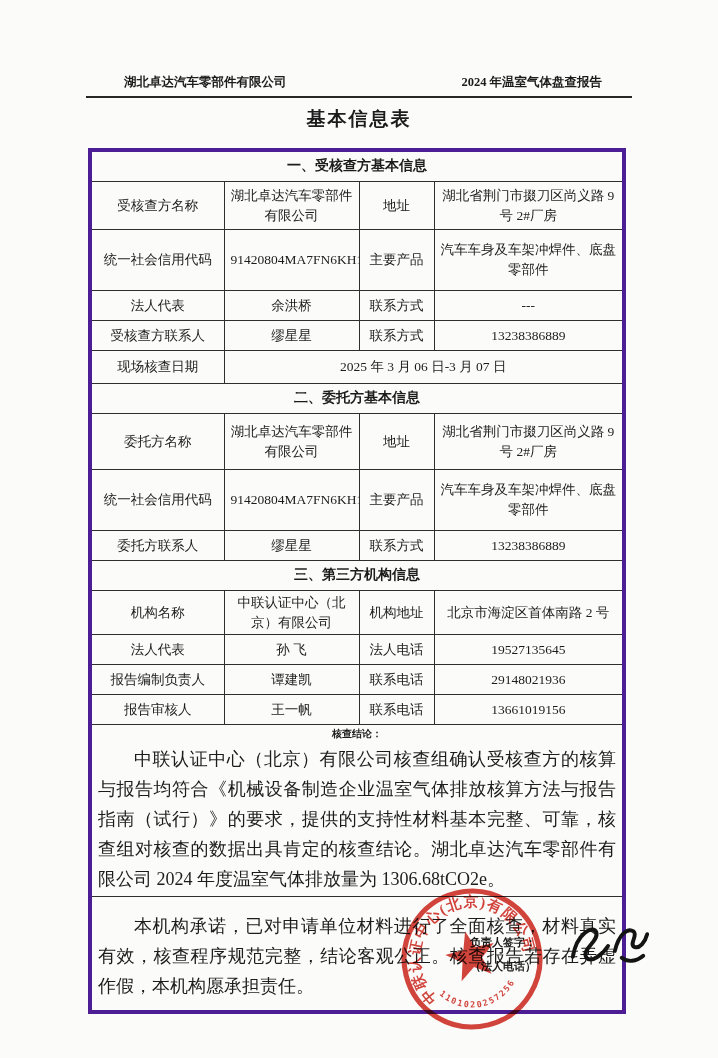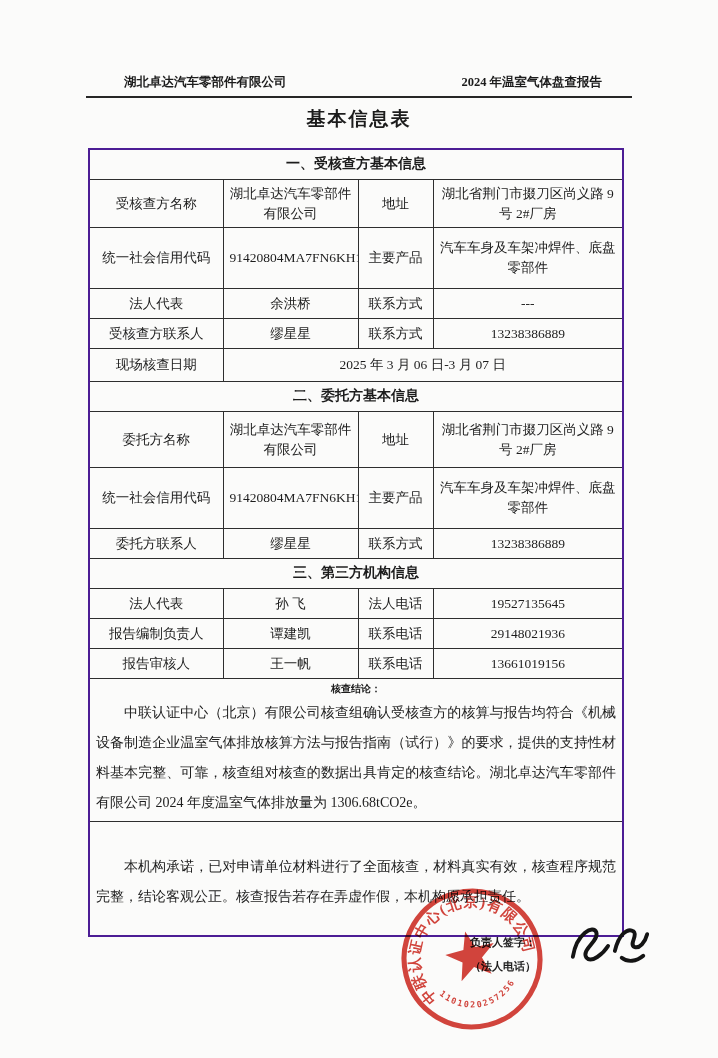--- a/index.html
+++ b/index.html
@@ -29,21 +29,21 @@
     position:absolute;top:106px;left:0;width:100%;
     text-align:center;font-size:19px;font-weight:bold;letter-spacing:2px;
   }
 
   
   .tbl-wrap{position:absolute;top:148px;left:88px;width:534px;}
   table.main{
     width:534px;border-collapse:collapse;table-layout:fixed;
     font-size:13.5px;
   }
-  table.main{border:2px solid #4c1d95;}
+  table.main{border:4px solid #4c1d95;}
   table.main td{
     border:1px solid #2e2e2e;
     padding:2px 6px;
     vertical-align:middle;
     text-align:center;
     line-height:1.45;
     overflow:hidden;
   }
   td.sec-head{
     text-align:left;font-weight:bold;font-size:14px;
@@ -56,21 +56,21 @@
   tr.r53 td{height:51px;}
   tr.r35 td{height:33px;}
   tr.r30 td{height:28px;}
   tr.r27 td{height:25px;}
   td.block{
     text-align:left;vertical-align:top;padding:6px 9px 4px 9px;
   }
   .blk-label{font-weight:bold;font-size:10px;}
   .blk-para{
     margin:2px 0 0 0;text-indent:2em;text-align:justify;
-    font-size:14px;line-height:30px;
+    font-size:18px;line-height:30px;
   }
   td.block.concl{height:138px;}
   td.block.uncov{height:38px;}
   td.block.commit{height:109px;position:relative;}
 
   
   .sign-label{
     position:absolute;left:470px;top:930px;
     font-weight:bold;font-size:11px;line-height:24px;
     z-index:3;white-space:nowrap;
@@ -157,20 +157,26 @@
       </tr>
       <tr class="r27">
         <td class="lbl">委托方联系人</td>
         <td>缪星星</td>
         <td class="lbl3">联系方式</td>
         <td>13238386889</td>
       </tr>
 
       <tr>
         <td class="sec-head" colspan="4">三、第三方机构信息</td>
+      </tr>
+      <tr class="r35">
+        <td class="lbl">机构名称</td>
+        <td>中联认证中心（北京）有限公司</td>
+        <td class="lbl3">机构地址</td>
+        <td>北京市海淀区首体南路 2 号</td>
       </tr>
       <tr class="r27">
         <td class="lbl">法人代表</td>
         <td>孙 飞</td>
         <td class="lbl3">法人电话</td>
         <td>19527135645</td>
       </tr>
       <tr class="r27">
         <td class="lbl">报告编制负责人</td>
         <td>谭建凯</td>

